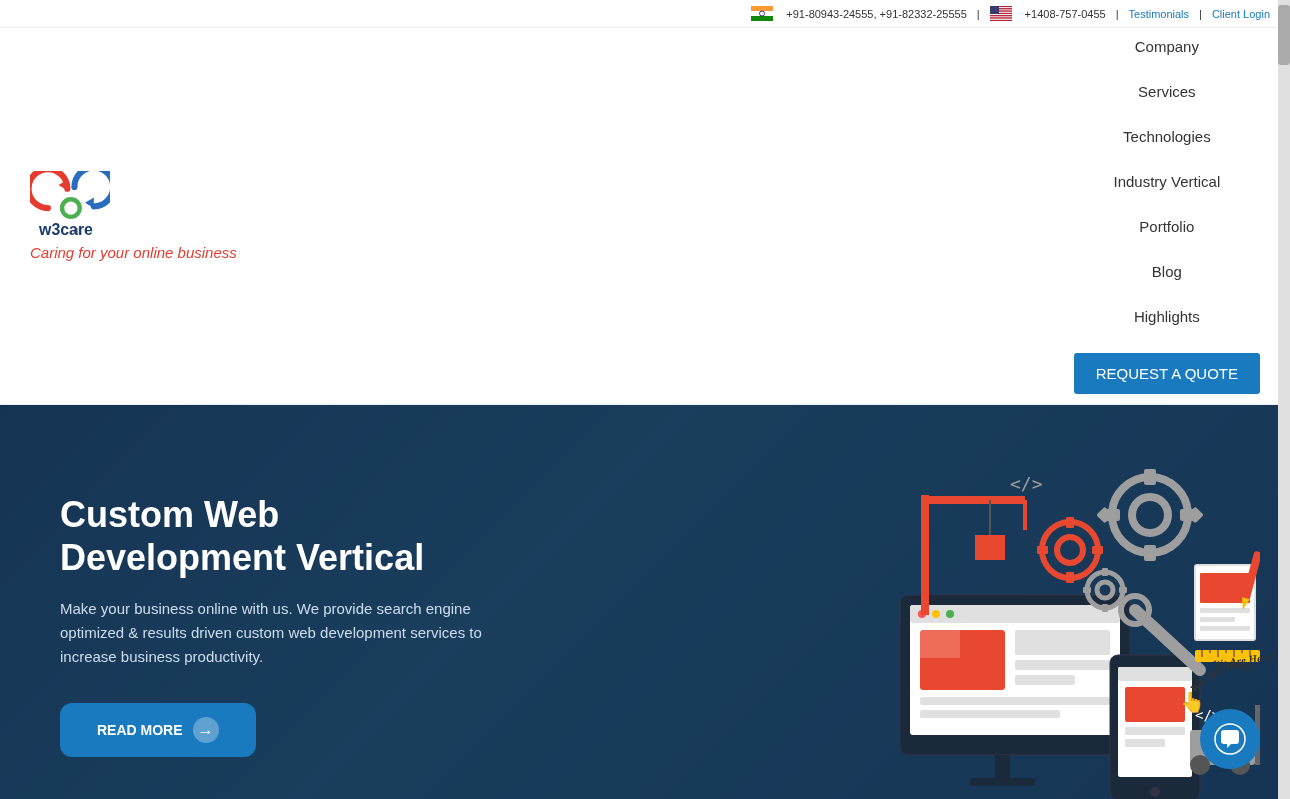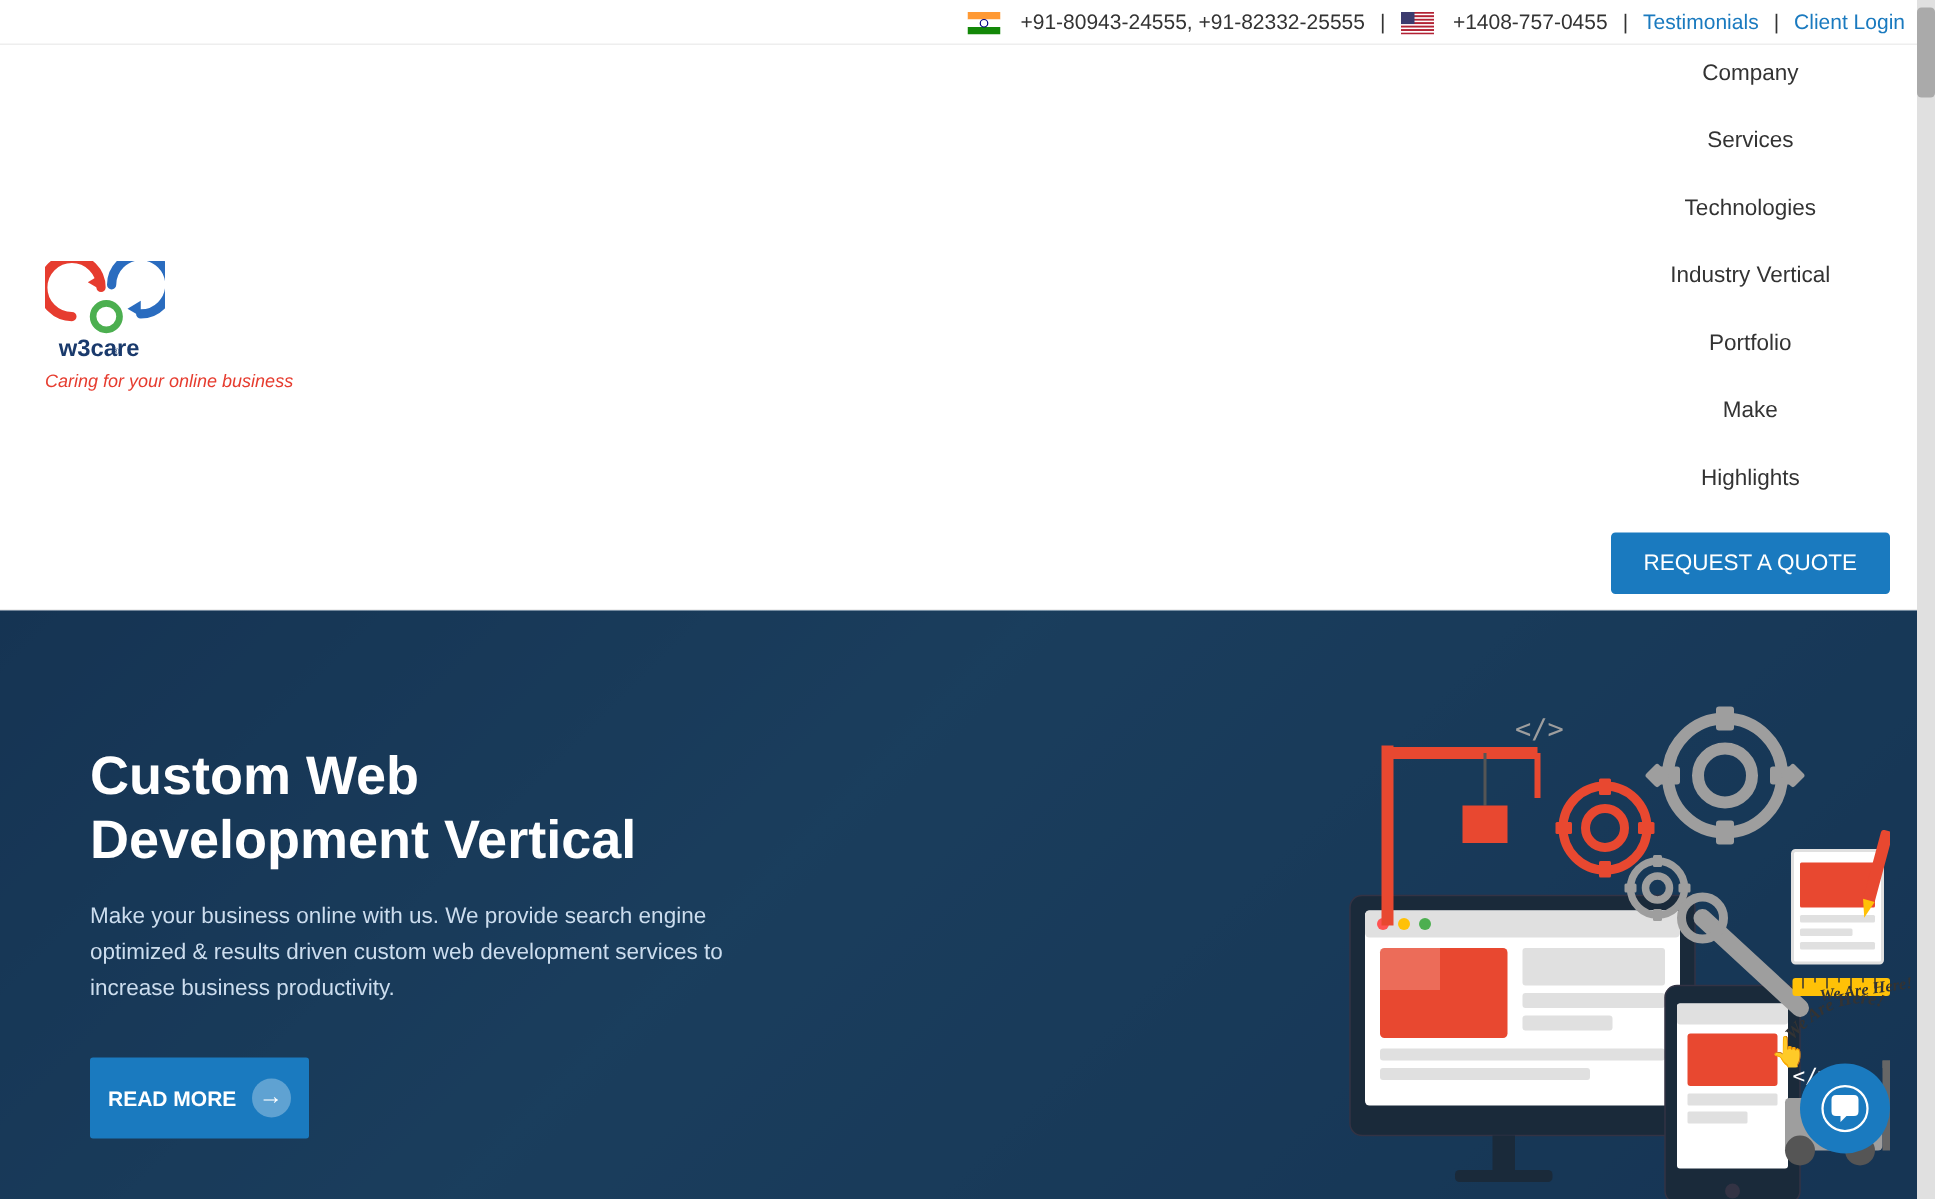--- a/index.html
+++ b/index.html
@@ -7,37 +7,37 @@
 
     
     .top-bar {
       background: #fff;
       border-bottom: 1px solid #eee;
       padding: 6px 20px;
       display: flex;
       justify-content: flex-end;
       align-items: center;
       gap: 10px;
-      font-size: 14px;
+      font-size: 11px;
       color: #333;
     }
     .top-bar a { color: #1a7abf; text-decoration: none; }
 
     
     .header {
       display: flex;
       align-items: center;
       justify-content: space-between;
       padding: 10px 30px;
       background: #fff;
       border-bottom: 1px solid #eee;
     }
     .logo-area { display: flex; flex-direction: column; }
     .logo-tagline {
-      font-size: 12px;
+      font-size: 15px;
       color: #e63c2f;
       font-style: italic;
       margin-top: -2px;
     }
     .nav {
       display: flex;
       align-items: center;
       gap: 28px;
       flex-direction: column;
     }
@@ -92,26 +92,26 @@
       color: #cde;
       line-height: 1.6;
       margin-bottom: 34px;
     }
     .btn-readmore {
       display: inline-flex;
       align-items: center;
       gap: 10px;
       background: #1a7abf;
       color: #fff;
-      padding: 14px 12px;
+      padding: 14px 37px;
       text-decoration: none;
       font-size: 14px;
       font-weight: bold;
       text-transform: uppercase;
-      border-radius: 2px;
+      border-radius: 12px;
     }
     .btn-readmore .arrow {
       display: inline-flex;
       align-items: center;
       justify-content: center;
       background: rgba(255,255,255,0.3);
       border-radius: 50%;
       width: 26px;
       height: 26px;
       font-size: 16px;
@@ -280,21 +280,21 @@
     </svg>
     <div class="logo-tagline">Caring for your online business</div>
   </div>
 
   <nav class="nav">
     <a href="#">Company</a>
     <a href="#">Services</a>
     <a href="#">Technologies</a>
     <a href="#">Industry Vertical</a>
     <a href="#">Portfolio</a>
-    <a href="#">Make</a>
+    <a href="#">Blog</a>
     <a href="#">Highlights</a>
     <a href="#" class="btn-quote">REQUEST A QUOTE</a>
   </nav>
 </div>
 
 <div class="hero">
   <div class="hero-bg-overlay"></div>
 
   <div class="hero-content">
     <h1 class="hero-title">Custom Web Development Vertical</h1>

